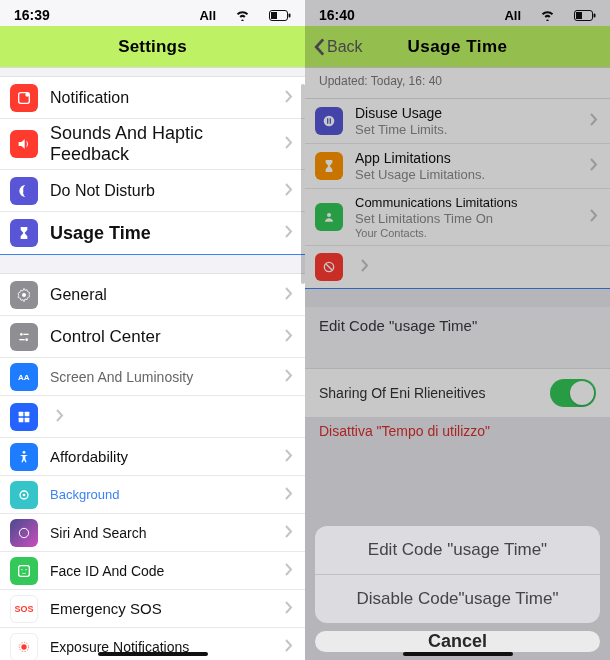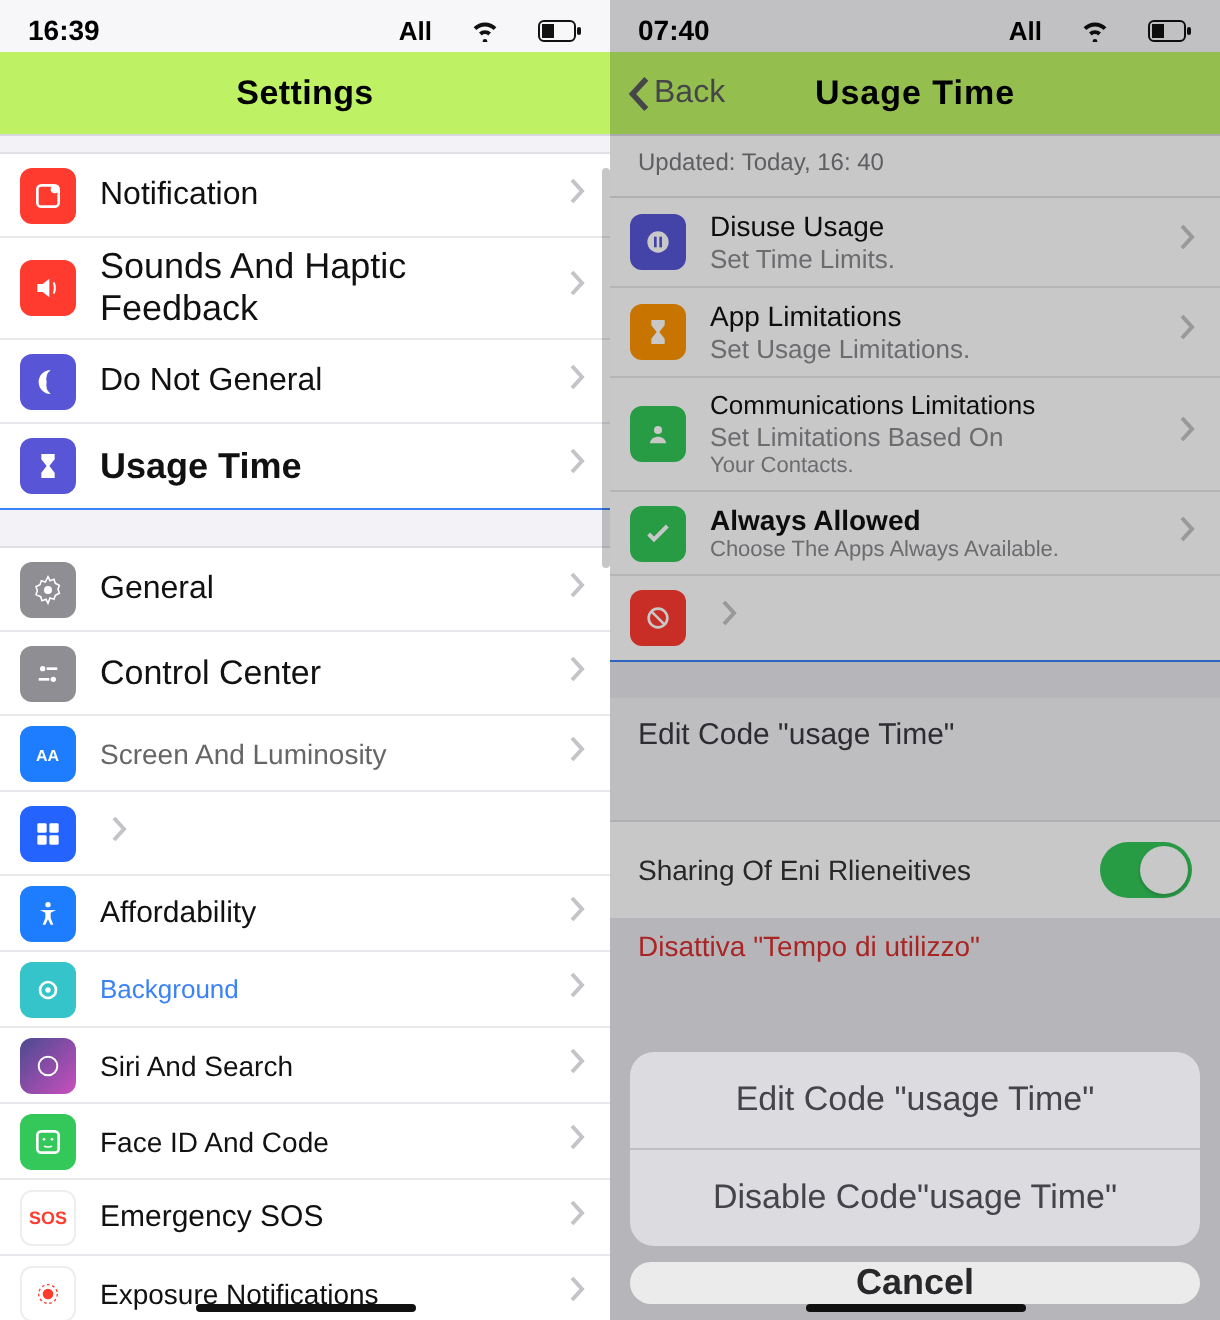--- a/index.html
+++ b/index.html
@@ -94,21 +94,21 @@
             <path d="M1 1l5 5.5L1 12" stroke="#c4c4c8" stroke-width="2" fill="none"></path>
           </svg></span>
     </div>
     <div class="row">
       <span class="icon" style="background:#5856d6">
           <svg viewBox="0 0 24 24">
             <path d="M14 3a8 8 0 100 18 9 9 0 01-3-9 9 9 0 013-9z" fill="#fff"></path>
           </svg>
         </span>
       <div class="label-wrap">
-          <span class="label">Do Not General</span>
+          <span class="label">Do Not Disturb</span>
         </div>
       <span class="chevron"><svg viewBox="0 0 8 13">
             <path d="M1 1l5 5.5L1 12" stroke="#c4c4c8" stroke-width="2" fill="none"></path>
           </svg></span>
     </div>
     <div class="row">
       <span class="icon" style="background:#5856d6">
           <svg viewBox="0 0 24 24">
             <path d="M7 3h10v4l-4 5 4 5v4H7v-4l4-5-4-5V3z" fill="#fff"></path>
           </svg>
@@ -262,21 +262,21 @@
           </svg></span>
     </div>
   </div>
 
   <div class="scroll-hint"></div>
   <div class="home-ind"></div>
 </div>
 
 <div class="screen right">
   <div class="statusbar">
-    <span>07:40</span>
+    <span>16:40</span>
     <span class="status-right">
       <span>All</span>
       <svg width="15" height="11" viewBox="0 0 15 11">
           <path d="M7.5 9.5a1.2 1.2 0 100 2.4 1.2 1.2 0 000-2.4zm-3-3.2l1.4 1.4a2.3 2.3 0 013.2 0l1.4-1.4a4.3 4.3 0 00-6 0zm-2.7-2.7L3.2 5a6.1 6.1 0 018.6 0l1.4-1.4a8.1 8.1 0 00-11.4 0z" fill="#111"></path>
         </svg>
       <svg width="22" height="11" viewBox="0 0 22 11">
           <rect x="0.5" y="0.5" width="18" height="10" rx="2.5" fill="none" stroke="#111"></rect>
           <rect x="2" y="2" width="6" height="7" fill="#111"></rect>
           <rect x="19.5" y="3.5" width="2" height="4" rx="1" fill="#111"></rect>
         </svg>
@@ -326,36 +326,22 @@
     </div>
     <div class="row">
       <span class="icon" style="background:#34c759">
           <svg viewBox="0 0 24 24">
             <circle cx="12" cy="9" r="3" fill="#fff"></circle>
             <path d="M6 19c0-3 3-5 6-5s6 2 6 5" fill="#fff"></path>
           </svg>
         </span>
       <div class="label-wrap">
         <span class="label" style="font-size:13px">Communications Limitations</span>
-        <span class="sublabel">Set Limitations Based On</span>
+        <span class="sublabel">Set Limitations Time On</span>
         <span class="sublabel tiny">Your Contacts.</span>
-      </div>
-      <span class="chevron"><svg viewBox="0 0 8 13">
-            <path d="M1 1l5 5.5L1 12" stroke="#c4c4c8" stroke-width="2" fill="none"></path>
-          </svg></span>
-    </div>
-    <div class="row">
-      <span class="icon" style="background:#34c759">
-          <svg viewBox="0 0 24 24">
-            <path d="M5 12l4 4 10-10" stroke="#fff" stroke-width="3" fill="none"></path>
-          </svg>
-        </span>
-      <div class="label-wrap">
-        <span class="label" style="font-size:14px;font-weight:600">Always Allowed</span>
-        <span class="sublabel tiny">Choose The Apps Always Available.</span>
       </div>
       <span class="chevron"><svg viewBox="0 0 8 13">
             <path d="M1 1l5 5.5L1 12" stroke="#c4c4c8" stroke-width="2" fill="none"></path>
           </svg></span>
     </div>
     <div class="row">
       <span class="icon" style="background:#ff3b30">
           <svg viewBox="0 0 24 24">
             <circle cx="12" cy="12" r="7" fill="none" stroke="#fff" stroke-width="2"></circle>
             <line x1="7" y1="7" x2="17" y2="17" stroke="#fff" stroke-width="2"></line>

